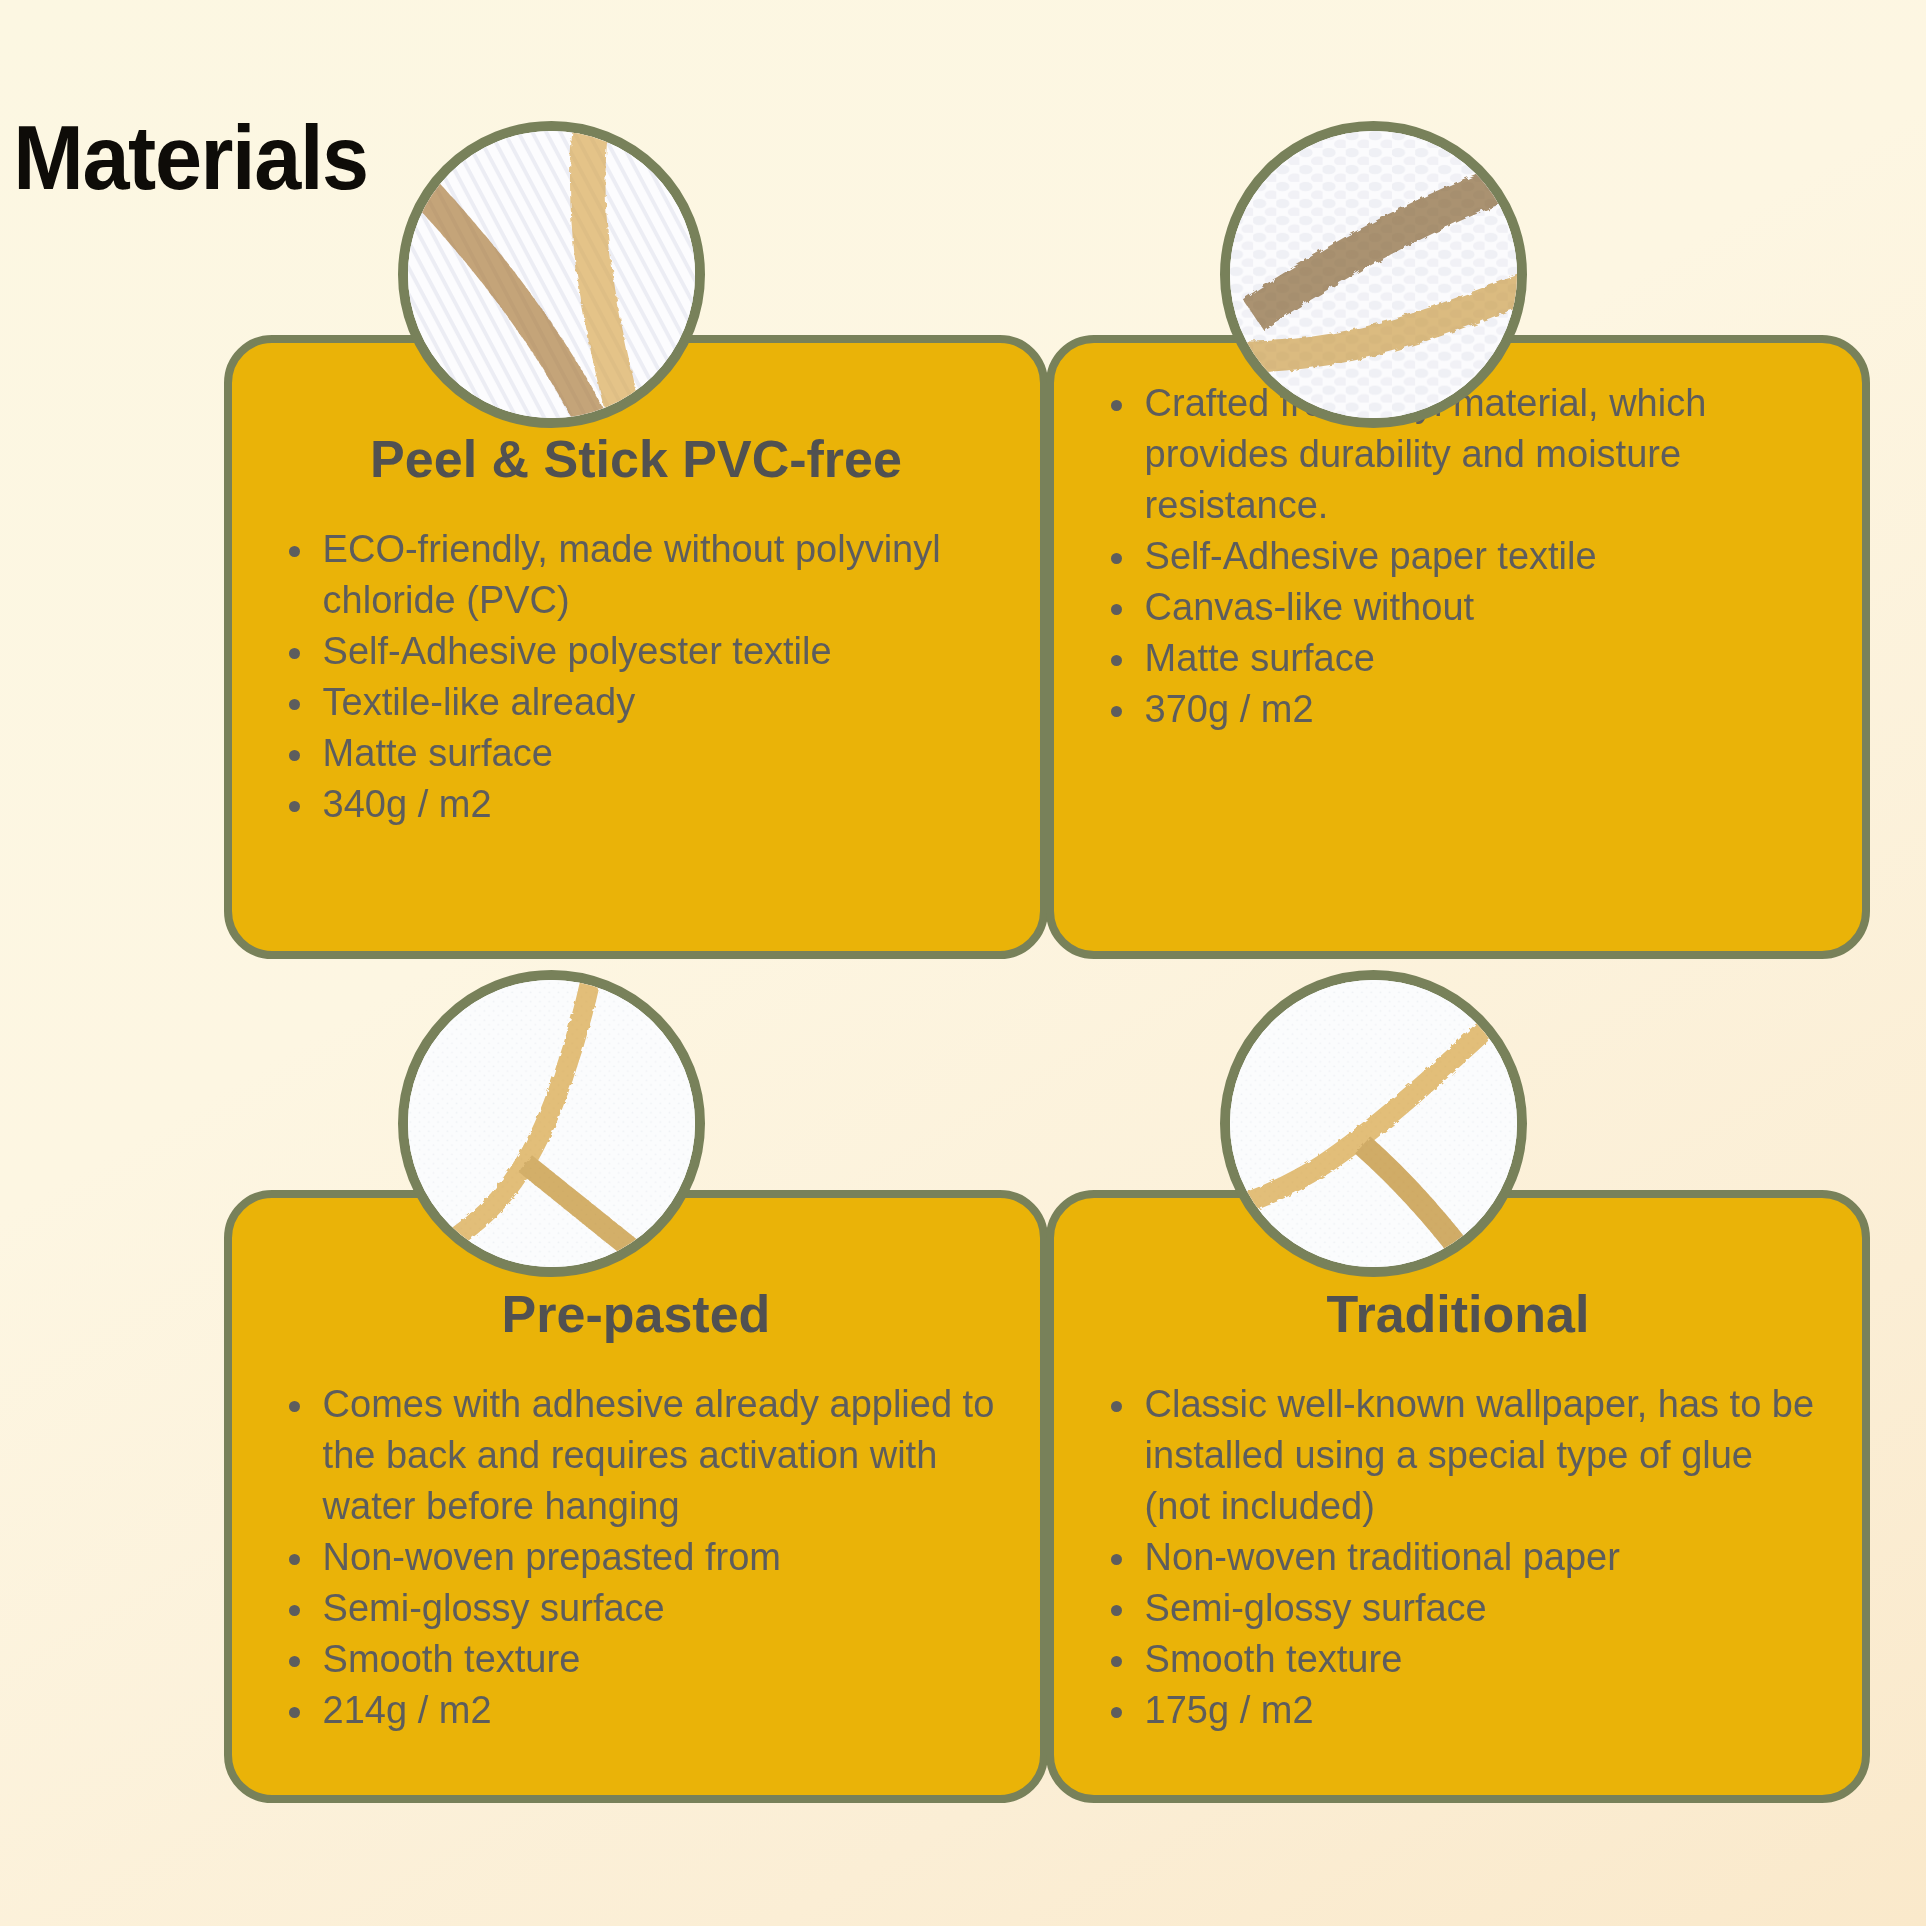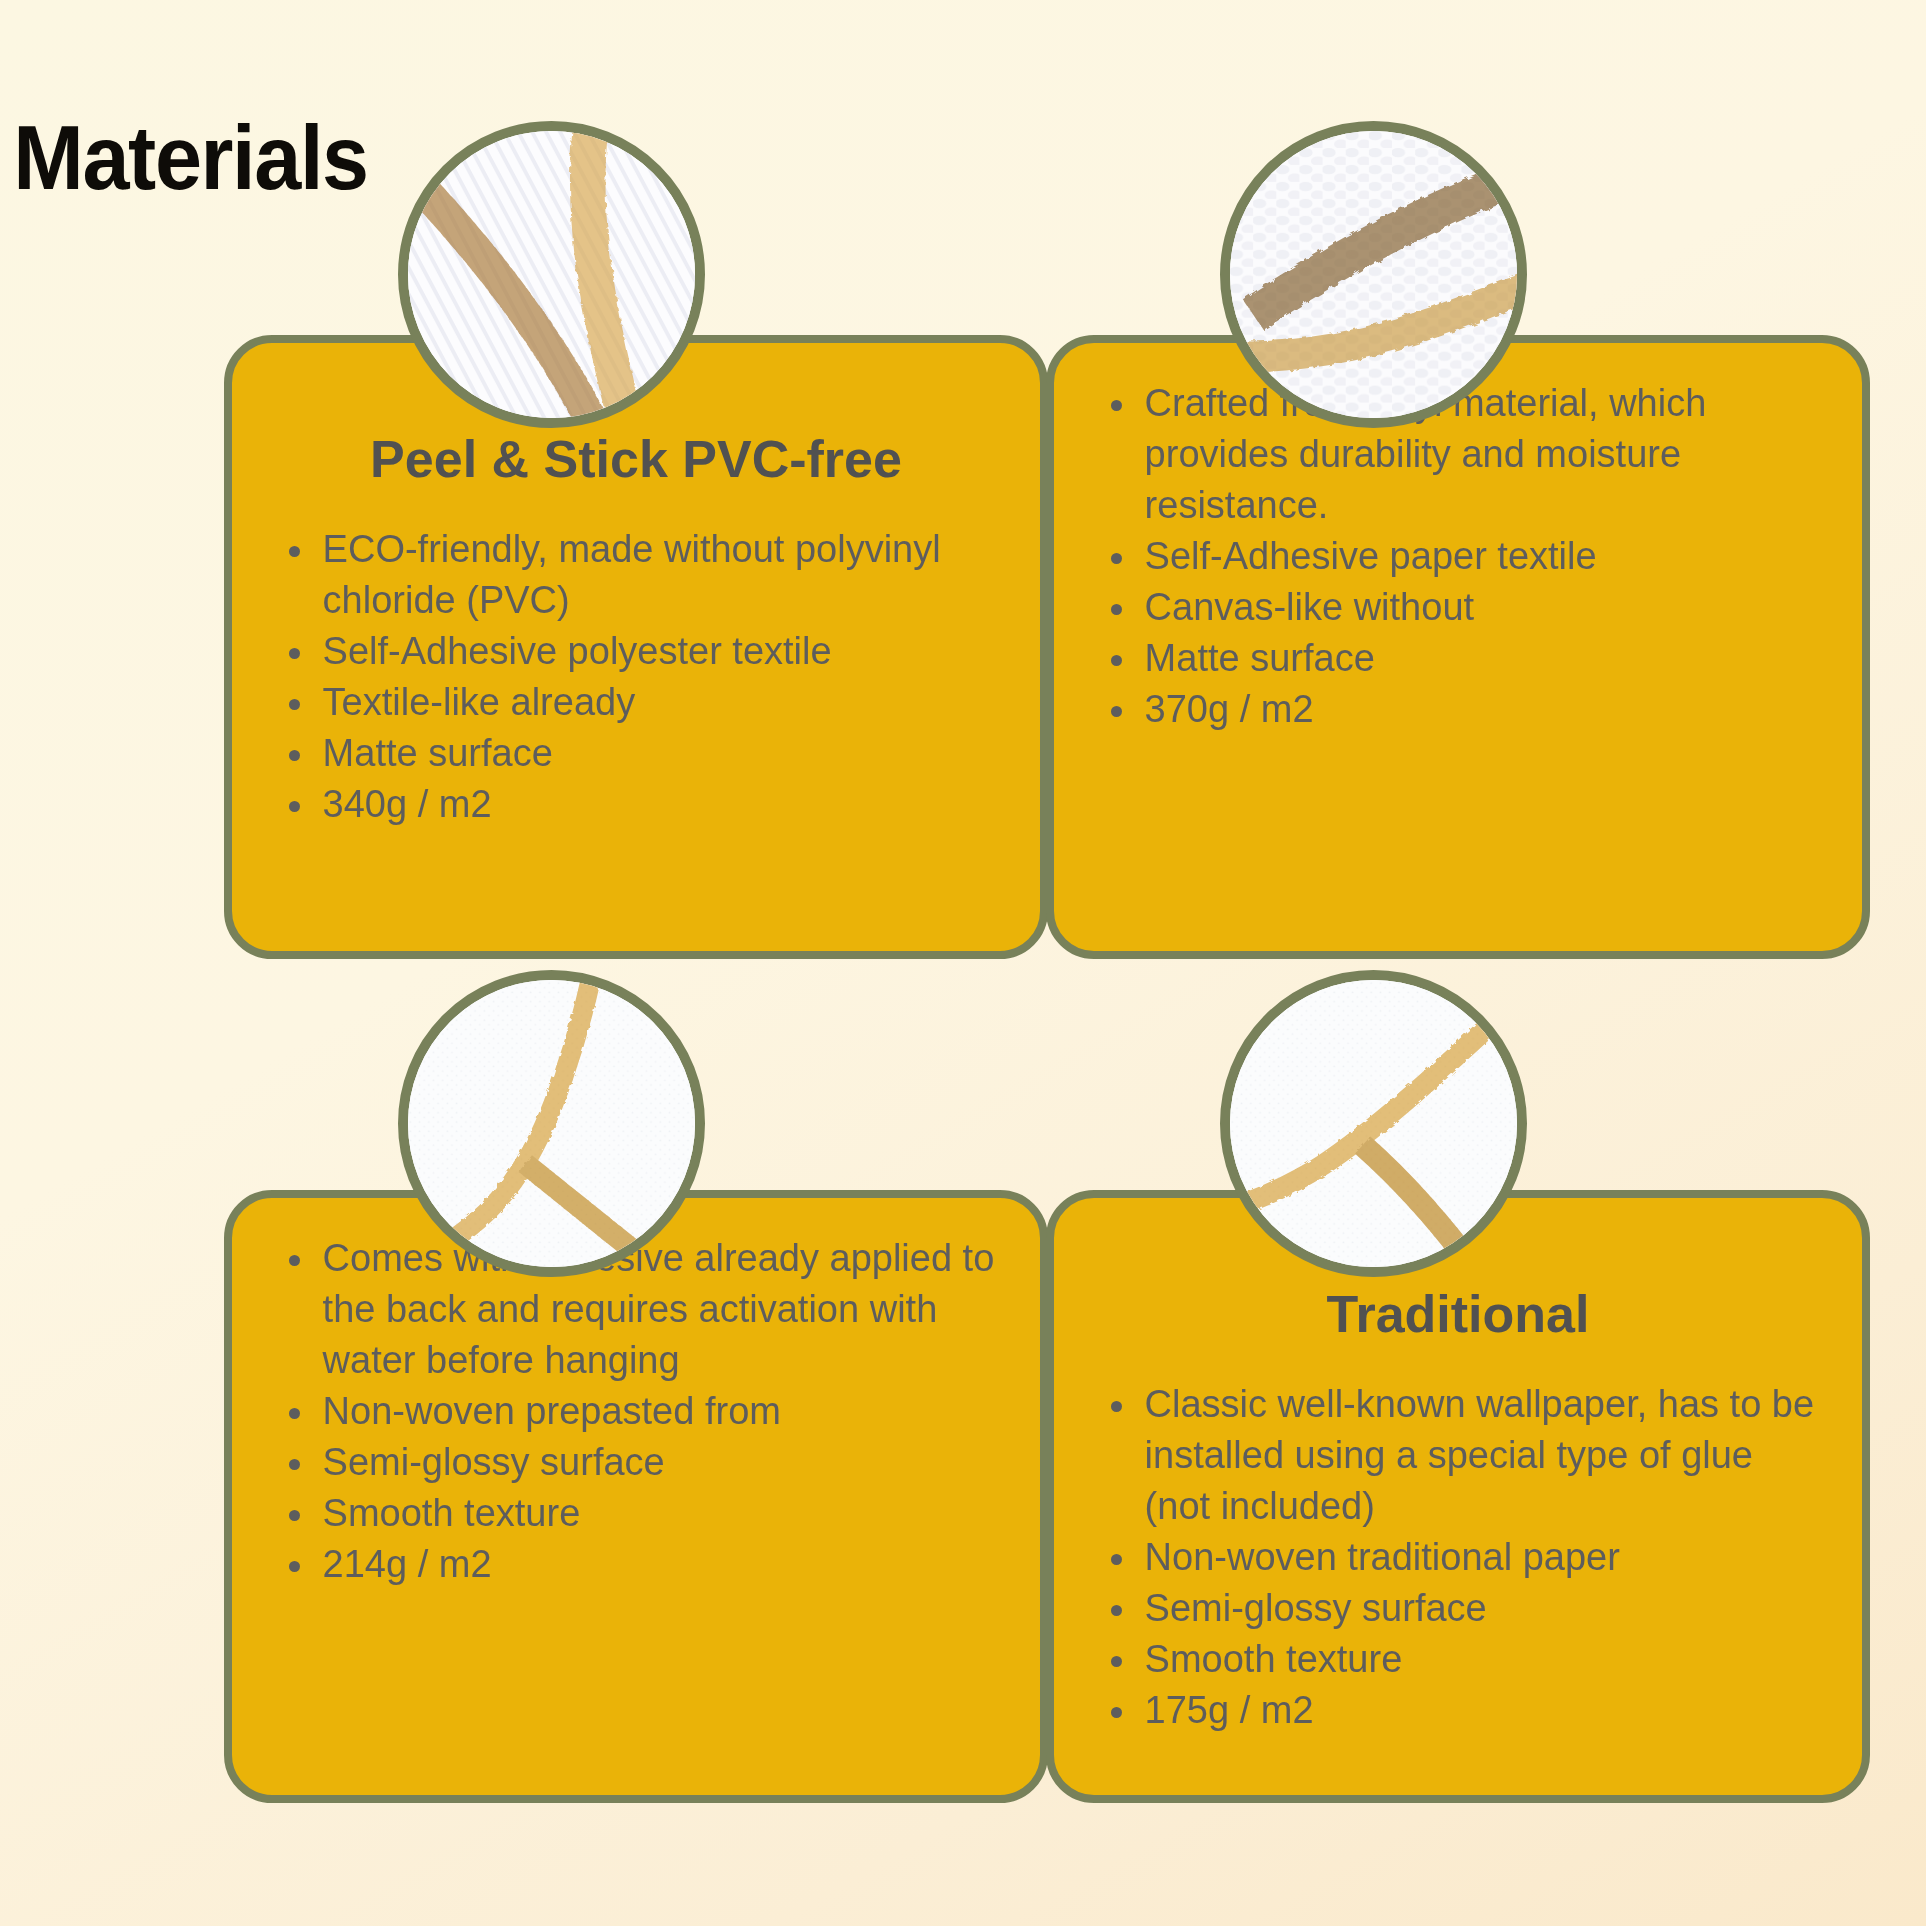--- a/index.html
+++ b/index.html
@@ -149,20 +149,21 @@
   <ul class="bullets">
     <li>Crafted from vinyl material, which provides durability and moisture resistance.</li>
     <li>Self-Adhesive paper textile</li>
     <li>Canvas-like without</li>
     <li>Matte surface</li>
     <li>370g / m2</li>
   </ul>
 </section>
 
 <section class="card" id="card-3">
+  <h2 class="card-title">Pre-pasted</h2>
   <ul class="bullets">
     <li>Comes with adhesive already applied to the back and requires activation with water before hanging</li>
     <li>Non-woven prepasted from</li>
     <li>Semi-glossy surface</li>
     <li>Smooth texture</li>
     <li>214g / m2</li>
   </ul>
 </section>
 
 <section class="card" id="card-4">

